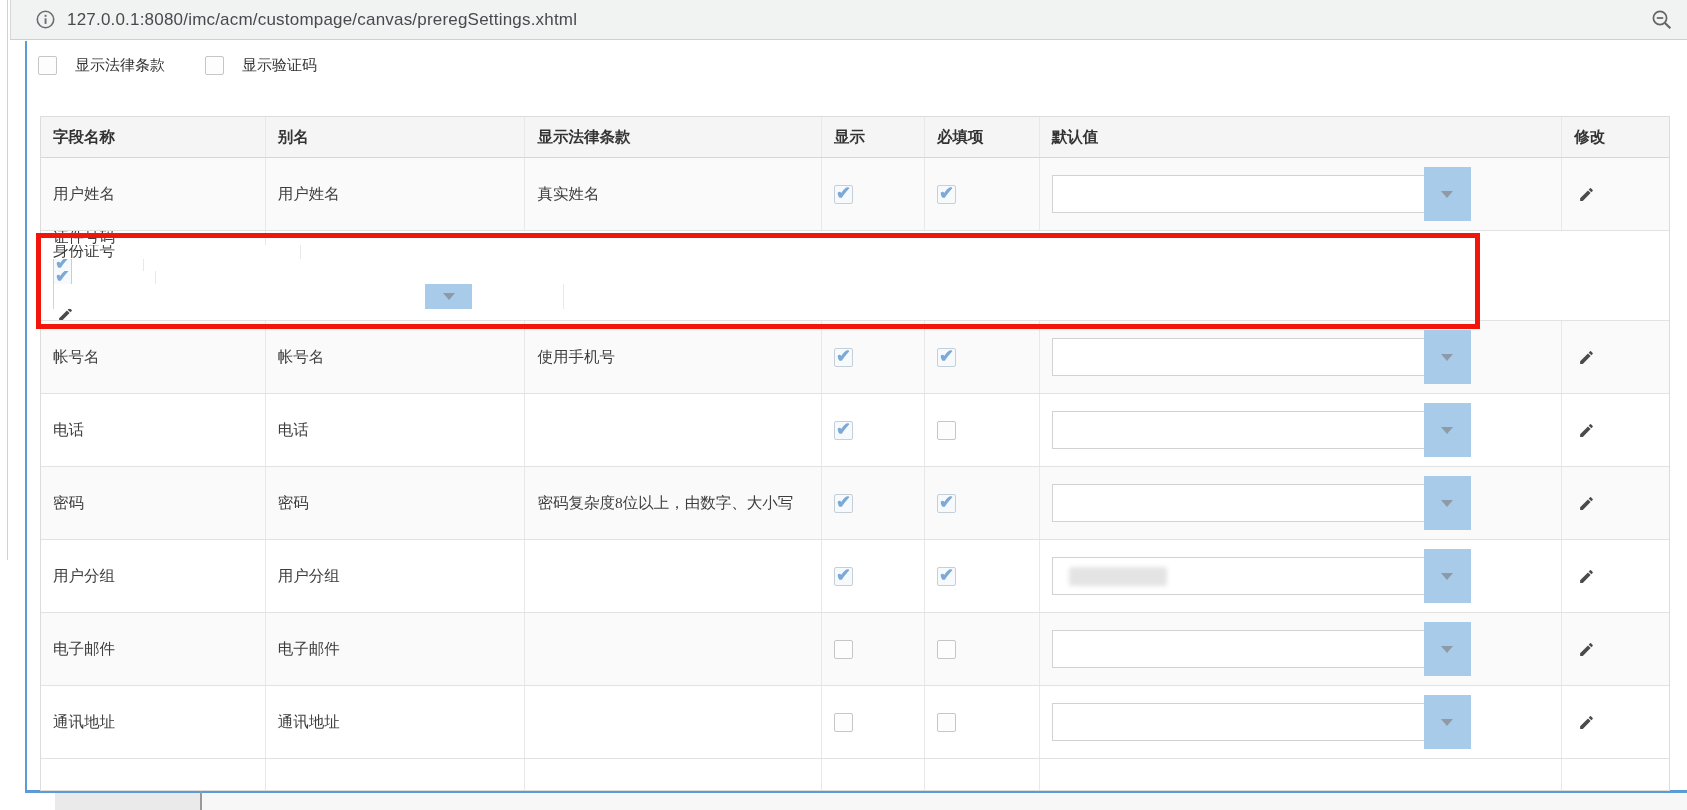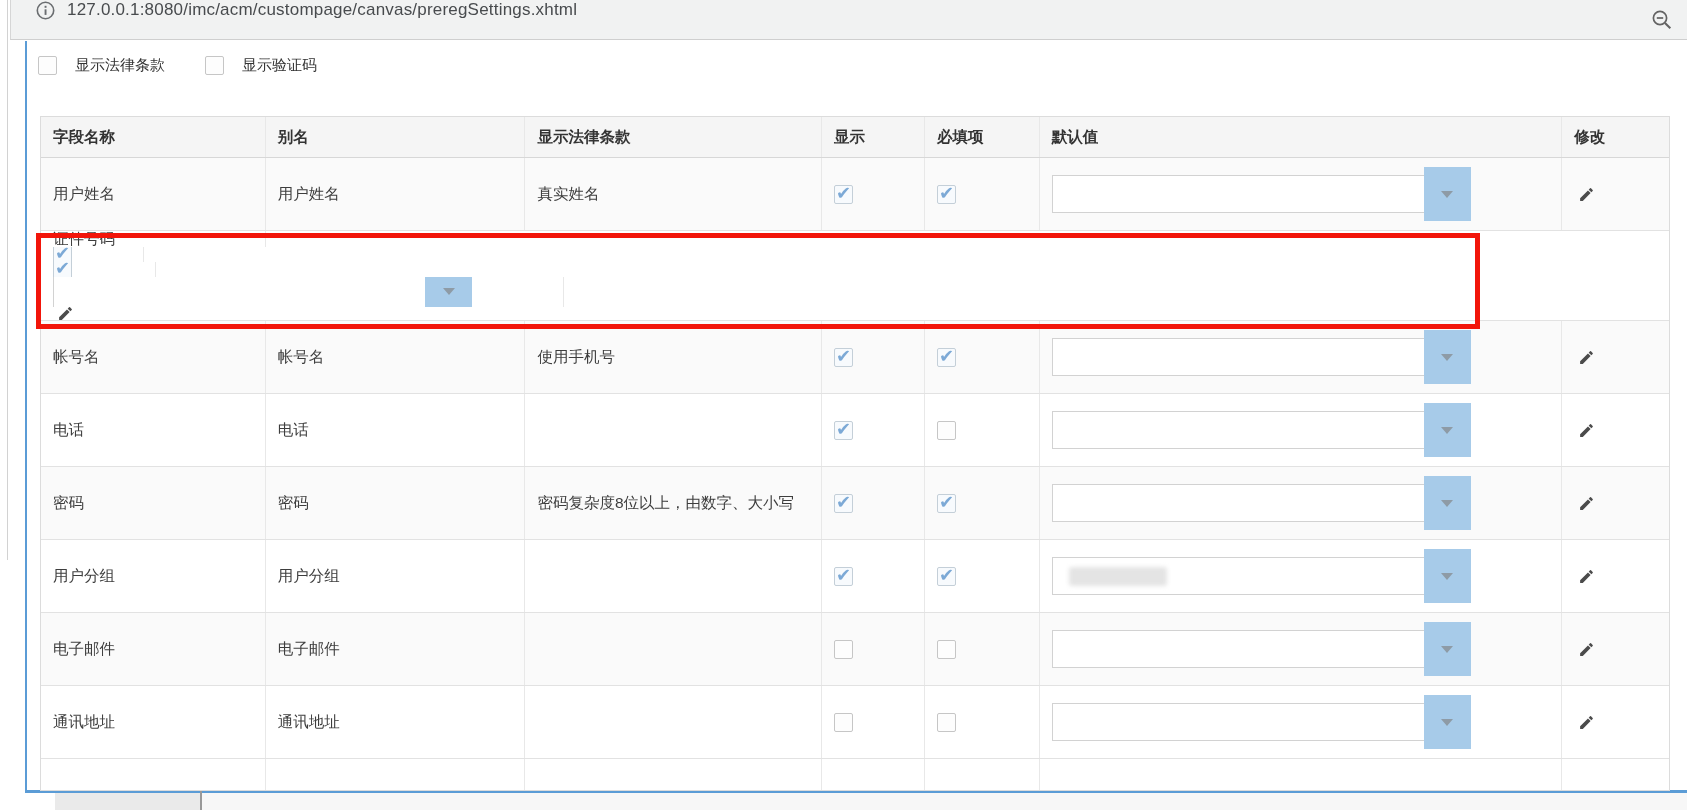--- a/index.html
+++ b/index.html
@@ -8,21 +8,21 @@
     font-family:"Liberation Sans","DejaVu Sans",sans-serif;
     -webkit-font-smoothing:antialiased;
   }
   .abs{position:absolute;}
   .screen{position:relative;width:1687px;height:810px;background:#fff;}
 
   
   .urlbar{
     left:10px;top:0;width:1677px;height:40px;background:#f1f2f2;
     border-left:1px solid #d6d6d6;border-bottom:1px solid #cfcfcf;
-    display:flex;align-items:flex-start;box-sizing:border-box;
+    display:flex;align-items:center;box-sizing:border-box;
   }
   .info-ic{margin-left:24px;width:21px;height:21px;flex:0 0 auto;}
   .url-text{margin-left:11px;font-size:17px;color:#484b4e;letter-spacing:.2px;white-space:nowrap;}
   .zoom-ic{position:absolute;right:14px;top:9px;width:22px;height:22px;}
 
   
   .gutterline{left:7px;top:0;width:1px;height:560px;background:#d2d2d2;}
   .frame-v{left:25px;top:41px;width:2px;height:750px;background:#5b9cd6;}
   .frame-h{left:25px;top:790px;width:1662px;height:3px;background:#5b9cd6;}
   .bs-a{left:0;top:793px;width:55px;height:17px;background:#ffffff;}
@@ -41,21 +41,21 @@
     content:"\2714";position:absolute;left:1px;top:-4px;
     font-size:18px;font-weight:bold;color:#7ca9d6;
   }
   .opt-label{margin-left:18px;margin-right:40px;font-size:15px;color:#333;}
 
   
   .table{
     left:40px;top:116px;width:1630px;background:#fff;
     border:1px solid #dcdcdc;box-sizing:border-box;
   }
-  .thead,.tr{display:flex;width:100%;box-sizing:border-box;}
+  .thead,.tr{display:flex;width:100%;box-sizing:border-box;font-family:Liberation Serif, serif;}
   .thead{height:41px;background:#f5f5f5;border-bottom:1px solid #d7d7d7;}
   .tr{height:73px;border-bottom:1px solid #e2e2e2;background:#ffffff;}
   .tr.alt{background:#fafafa;}
   .tr.tall{height:90px;flex-direction:column;}
   .tr.partial{height:31px;border-bottom:none;}
   .th,.td{
     box-sizing:border-box;border-right:1px solid #e8e8e8;
     padding-left:12px;display:flex;align-items:center;overflow:hidden;white-space:nowrap;
   }
   .th{font-size:15.5px;font-weight:600;color:#333;}
@@ -156,20 +156,21 @@
       </div>
       <div class="td w7">
         <svg class="pencil" viewBox="0 0 24 24">
             <path fill="#4b4b4b" d="M3 17.25V21h3.75L17.8 9.94l-3.75-3.75L3 17.25zM20.7 7.04a1 1 0 0 0 0-1.41l-2.34-2.34a1 1 0 0 0-1.41 0l-1.83 1.83 3.75 3.75 1.83-1.83z"></path>
           </svg>
       </div>
     </div>
 
     <div class="tr tall">
       <div class="td w1">证件号码</div>
+      <div class="td w2">身份证号</div>
       <div class="td w3"></div>
       <div class="td w4">
           <span class="cb on"></span>
         </div>
       <div class="td w5">
           <span class="cb on"></span>
         </div>
       <div class="td w6">
         <div class="dd">
           <span class="ddval"></span>

